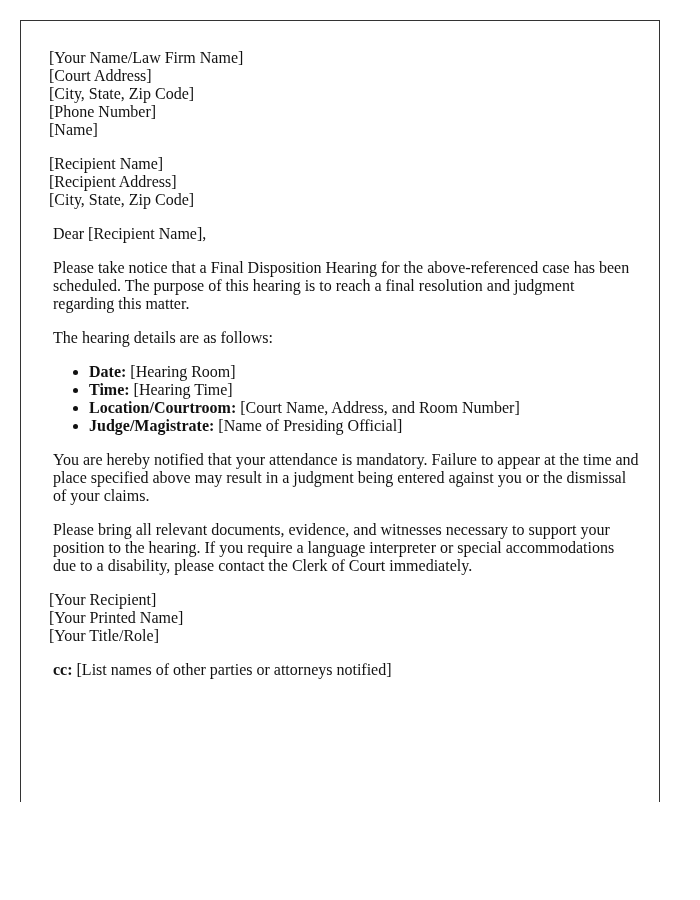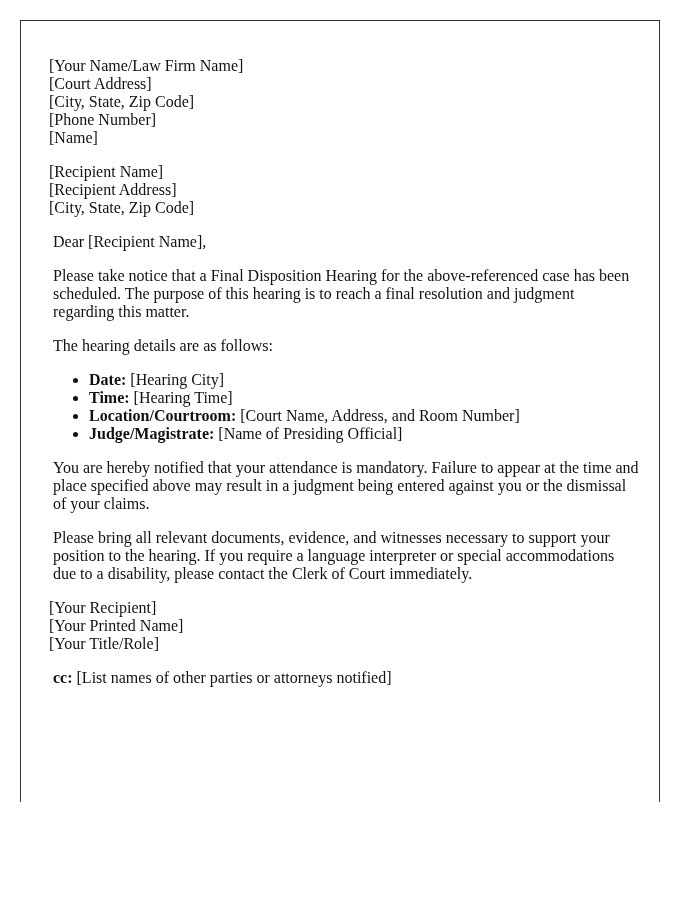--- a/index.html
+++ b/index.html
@@ -29,21 +29,21 @@
       box-sizing: border-box;
       overflow: hidden;
     }
     .letter {
       position: absolute;
       left: 28px;
       top: 28px;
       width: 590px;
     }
     .block {
-      margin: 8px 0 16px 0;
+      margin: 0 0 16px 0;
     }
     .line {
       display: block;
       white-space: nowrap;
     }
     .bold {
       font-weight: bold;
     }
     p {
       margin: 0 0 16px 4px;
@@ -79,21 +79,21 @@
 
 
     <p>Dear [Recipient Name],</p>
 
     <p>Please take notice that a Final Disposition Hearing for the above-referenced case has been scheduled. The purpose of this hearing is to reach a final resolution and judgment regarding this matter.</p>
 
     <p>The hearing details are as follows:</p>
 
     <ul class="details">
       <li>
-        <span class="bold">Date:</span><span> [Hearing City]</span>
+        <span class="bold">Date:</span><span> [Hearing Room]</span>
       </li>
       <li>
         <span class="bold">Time:</span><span> [Hearing Time]</span>
       </li>
       <li>
         <span class="bold">Location/Courtroom:</span><span> [Court Name, Address, and Room Number]</span>
       </li>
       <li>
         <span class="bold">Judge/Magistrate:</span><span> [Name of Presiding Official]</span>
       </li>

